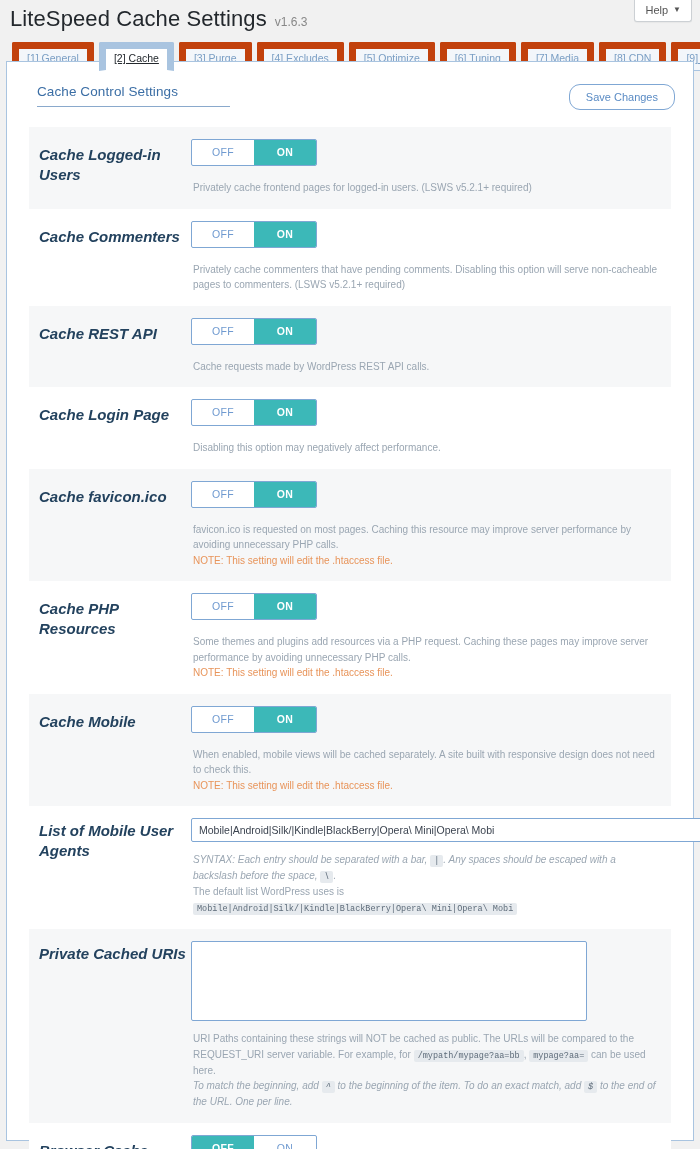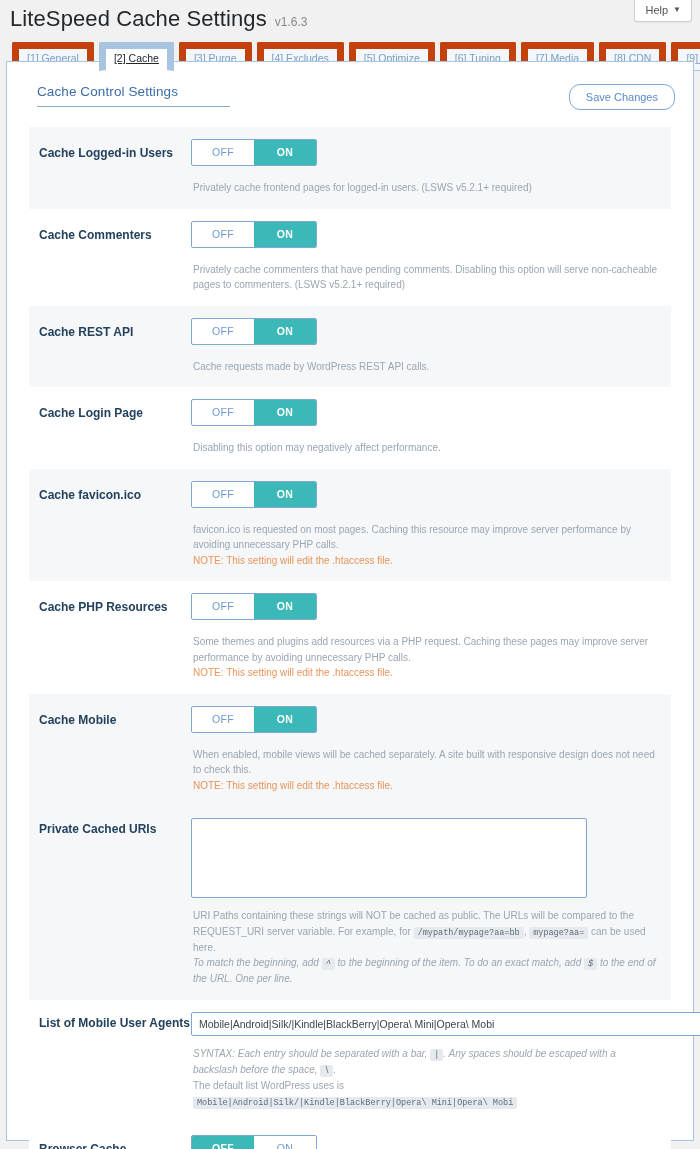--- a/index.html
+++ b/index.html
@@ -90,22 +90,22 @@
   
   .settings { margin-top: 17px; padding: 0 8px; }
   .row {
     display: flex;
     padding: 12px 10px 13px 10px;
     background: #fff;
   }
   .row.alt { background: #f6f7f8; }
   .row .label {
     width: 152px; flex: 0 0 152px;
-    font-size: 12px; font-weight: bold; color: #23425e;
-    padding-top: 6px; line-height: 1.35;
+    font-size: 15px; font-weight: bold; color: #23425e;
+    padding-top: 6px; line-height: 1.35; font-style: italic;
   }
   .row .field { flex: 1 1 auto; min-width: 0; }
 
   
   .toggle {
     display: inline-flex;
     border: 1px solid #7fa7d4;
     border-radius: 2px;
     overflow: hidden;
     background: #fff;
@@ -262,20 +262,38 @@
         <div class="row alt">
           <div class="label">Cache Mobile</div>
           <div class="field">
             <div class="toggle">
               <span>OFF</span>
               <span class="on">ON</span>
             </div>
             <div class="desc">
               <div>When enabled, mobile views will be cached separately. A site built with responsive design does not need to check this.</div>
               <div class="note">NOTE: This setting will edit the .htaccess file.</div>
+            </div>
+          </div>
+        </div>
+
+        <div class="row">
+          <div class="label" style="padding-top:3px">List of Mobile User Agents</div>
+          <div class="field">
+            <input class="text wide" type="text" value="Mobile|Android|Silk/|Kindle|BlackBerry|Opera\ Mini|Opera\ Mobi" style="">
+            <div class="desc tight">
+              <div class="ital">
+                <span>SYNTAX: Each entry should be separated with a bar,</span>
+                <code class="chip">|</code><span>. Any spaces should be escaped with a backslash before the space,</span>
+                <code class="chip">\</code><span>.</span>
+              </div>
+              <div>
+                <span>The default list WordPress uses is</span>
+                <code class="chip">Mobile|Android|Silk/|Kindle|BlackBerry|Opera\ Mini|Opera\ Mobi</code>
+              </div>
             </div>
           </div>
         </div>
 
         <div class="row alt">
           <div class="label" style="padding-top:3px">Private Cached URIs</div>
           <div class="field">
             <textarea class="text" style=""></textarea>
             <div class="desc tight">
               <div style="max-width:506px">
@@ -289,38 +307,20 @@
                 <code class="chip">^</code>
                 <span>to the beginning of the item. To do an exact match, add</span>
                 <code class="chip">$</code>
                 <span>to the end of the URL. One per line.</span>
               </div>
             </div>
           </div>
         </div>
 
         <div class="row">
-          <div class="label" style="padding-top:3px">List of Mobile User Agents</div>
-          <div class="field">
-            <input class="text wide" type="text" value="Mobile|Android|Silk/|Kindle|BlackBerry|Opera\ Mini|Opera\ Mobi" style="">
-            <div class="desc tight">
-              <div class="ital">
-                <span>SYNTAX: Each entry should be separated with a bar,</span>
-                <code class="chip">|</code><span>. Any spaces should be escaped with a backslash before the space,</span>
-                <code class="chip">\</code><span>.</span>
-              </div>
-              <div>
-                <span>The default list WordPress uses is</span>
-                <code class="chip">Mobile|Android|Silk/|Kindle|BlackBerry|Opera\ Mini|Opera\ Mobi</code>
-              </div>
-            </div>
-          </div>
-        </div>
-
-        <div class="row">
           <div class="label">Browser Cache</div>
           <div class="field">
             <div class="toggle">
               <span class="on">OFF</span>
               <span>ON</span>
             </div>
             
           </div>
         </div>
 

